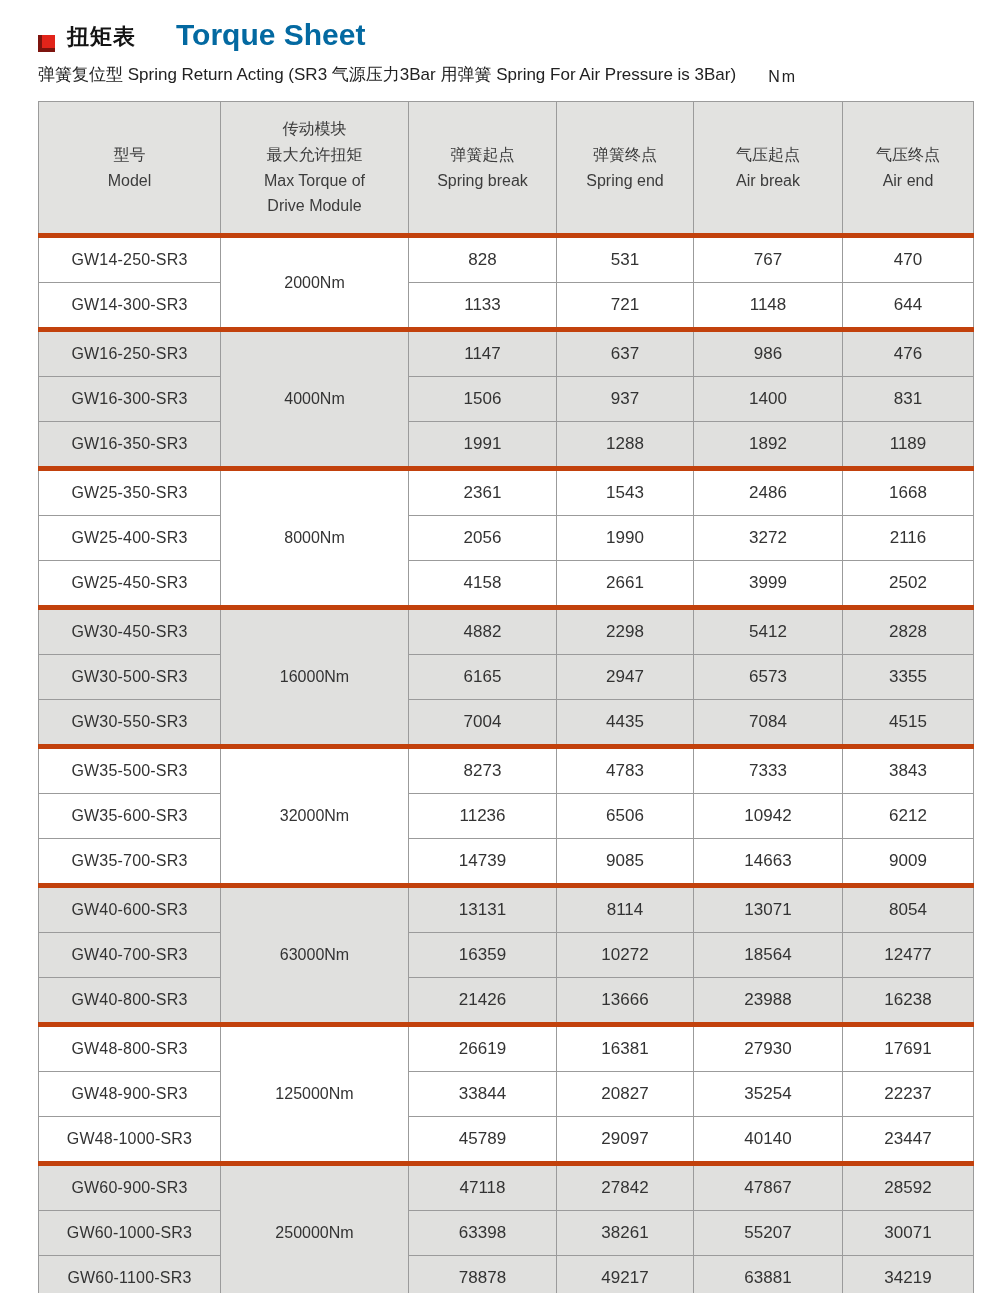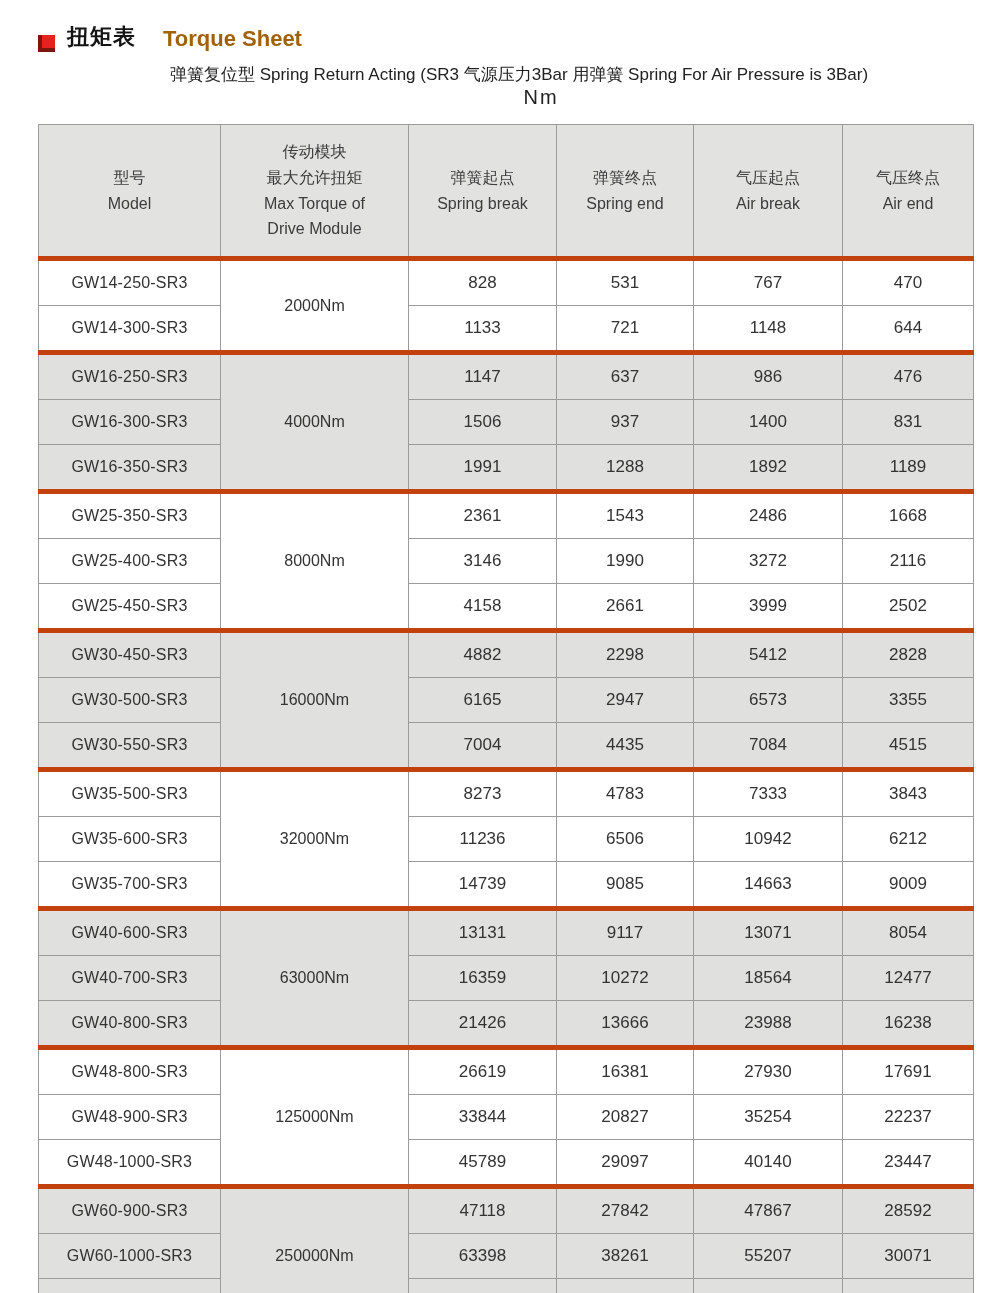--- a/index.html
+++ b/index.html
@@ -17,24 +17,24 @@
   .title-row { display: flex; align-items: flex-end; height: 28px; }
   .accent-square {
     width: 13px; height: 13px;
     background: #e2241a;
     border-left: 4px solid #7d140e;
     border-bottom: 4px solid #7d140e;
     margin-right: 12px;
     margin-top: 3px;
   }
   .title-zh { font-size: 22px; font-weight: bold; color: #141414; letter-spacing: 1px; }
-  .title-en { font-size: 22px; font-weight: bold; color: #a16207; margin-left: 27px; }
-  .subtitle-row { display: flex; align-items: center; margin-top: 11px; flex-direction: column; }
+  .title-en { font-size: 30px; font-weight: bold; color: #0369a1; margin-left: 40px; }
+  .subtitle-row { display: flex; align-items: flex-end; margin-top: 11px; }
   .subtitle { font-size: 17px; color: #222; }
-  .unit { font-size: 20px; color: #222; margin-left: 44px; letter-spacing: 2px; }
+  .unit { font-size: 16px; color: #222; margin-left: 32px; letter-spacing: 2px; }
 
   table.torque {
     border-collapse: collapse;
     margin-top: 15px;
     width: 935px;
     table-layout: fixed;
   }
   table.torque th, table.torque td {
     border: 1px solid #9b9b9b;
     text-align: center;
@@ -157,21 +157,21 @@
         <tr class="group-start">
           <td class="model-cell">GW25-350-SR3</td>
           <td class="max-torque-cell" rowspan="3">8000Nm</td>
           <td class="value-cell">2361</td>
           <td class="value-cell">1543</td>
           <td class="value-cell">2486</td>
           <td class="value-cell">1668</td>
         </tr>
         <tr class="">
           <td class="model-cell">GW25-400-SR3</td>
-          <td class="value-cell">3146</td>
+          <td class="value-cell">2056</td>
           <td class="value-cell">1990</td>
           <td class="value-cell">3272</td>
           <td class="value-cell">2116</td>
         </tr>
         <tr class="">
           <td class="model-cell">GW25-450-SR3</td>
           <td class="value-cell">4158</td>
           <td class="value-cell">2661</td>
           <td class="value-cell">3999</td>
           <td class="value-cell">2502</td>
@@ -217,21 +217,21 @@
           <td class="model-cell">GW35-700-SR3</td>
           <td class="value-cell">14739</td>
           <td class="value-cell">9085</td>
           <td class="value-cell">14663</td>
           <td class="value-cell">9009</td>
         </tr>
         <tr class="shaded group-start">
           <td class="model-cell">GW40-600-SR3</td>
           <td class="max-torque-cell" rowspan="3">63000Nm</td>
           <td class="value-cell">13131</td>
-          <td class="value-cell">9117</td>
+          <td class="value-cell">8114</td>
           <td class="value-cell">13071</td>
           <td class="value-cell">8054</td>
         </tr>
         <tr class="shaded ">
           <td class="model-cell">GW40-700-SR3</td>
           <td class="value-cell">16359</td>
           <td class="value-cell">10272</td>
           <td class="value-cell">18564</td>
           <td class="value-cell">12477</td>
         </tr>

